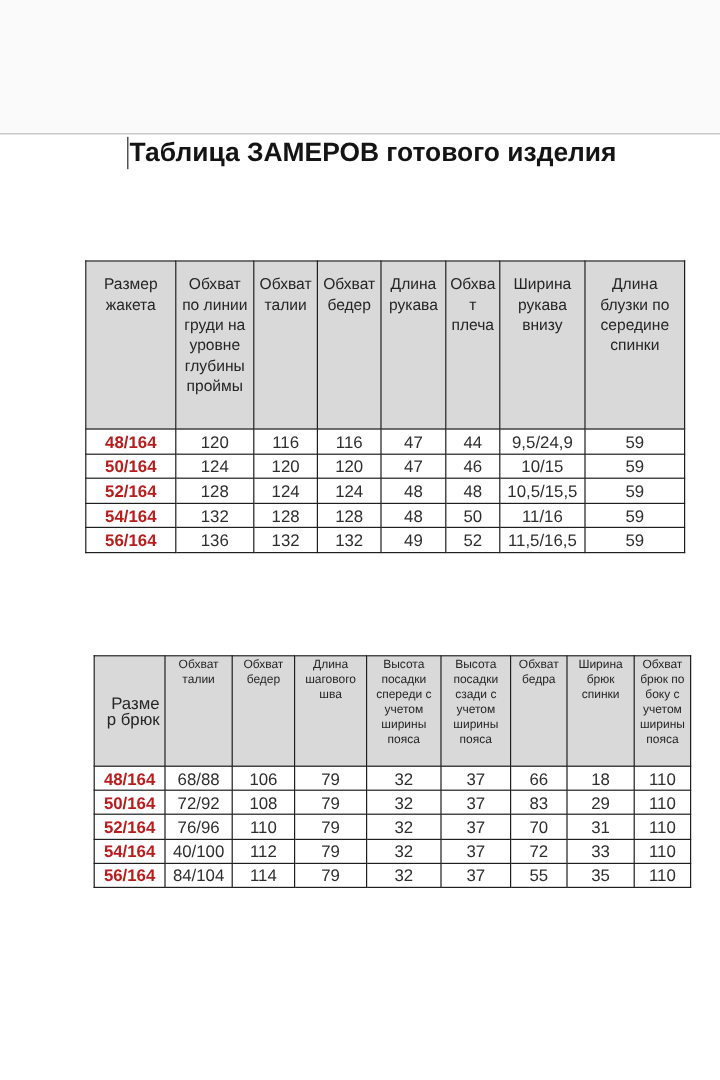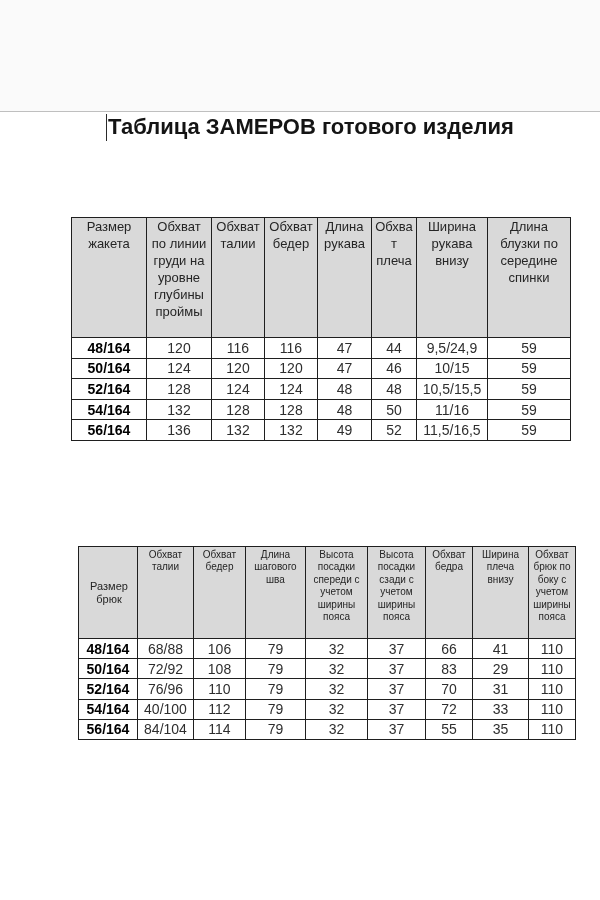--- a/index.html
+++ b/index.html
@@ -43,36 +43,36 @@
     font-weight:normal;
     color:#252525;
     vertical-align:top;
     text-align:center;
   }
   td{
     text-align:center;
     color:var(--text-color);
     padding:0 2px;
   }
-  td.size{font-weight:bold;color:#000000;}
+  td.size{font-weight:bold;color:#b91c1c;}
 
   .t1{left:71px;top:217px;width:499px;}
   .t1 th{
     font-size:13px;line-height:17px;
-    height:119px;padding:0 3px;
+    height:119px;padding:10px 3px;
   }
   .t1 td{font-size:14px;height:19.6px;}
 
   .t2{left:78px;top:546px;width:497px;}
   .t2 th{
     font-size:10px;line-height:12.4px;
     height:87px;padding:2px 4px;
   }
   .t2 th:first-child{
-    text-align:center;vertical-align:middle;padding-left:6px;font-size:11px;
+    text-align:right;vertical-align:middle;padding-left:6px;font-size:14px;
   }
   .t2 td{font-size:14px;height:19.2px;}
 </style>
 </head>
 <body>
 
 <div class="page">
 
   <div class="top-band"></div>
 
@@ -173,34 +173,34 @@
     </colgroup>
   <thead>
         <tr>
           <th>Размер брюк</th>
           <th>Обхват талии</th>
           <th>Обхват бедер</th>
           <th>Длина шагового шва</th>
           <th>Высота посадки спереди с учетом ширины пояса</th>
           <th>Высота посадки сзади с учетом ширины пояса</th>
           <th>Обхват бедра</th>
-          <th>Ширина плеча внизу</th>
+          <th>Ширина брюк спинки</th>
           <th>Обхват брюк по боку с учетом ширины пояса</th>
         </tr>
       </thead>
       <tbody>
         <tr>
           <td class="size">48/164</td>
           <td>68/88</td>
           <td>106</td>
           <td>79</td>
           <td>32</td>
           <td>37</td>
           <td>66</td>
-          <td>41</td>
+          <td>18</td>
           <td>110</td>
         </tr>
         <tr>
           <td class="size">50/164</td>
           <td>72/92</td>
           <td>108</td>
           <td>79</td>
           <td>32</td>
           <td>37</td>
           <td>83</td>

